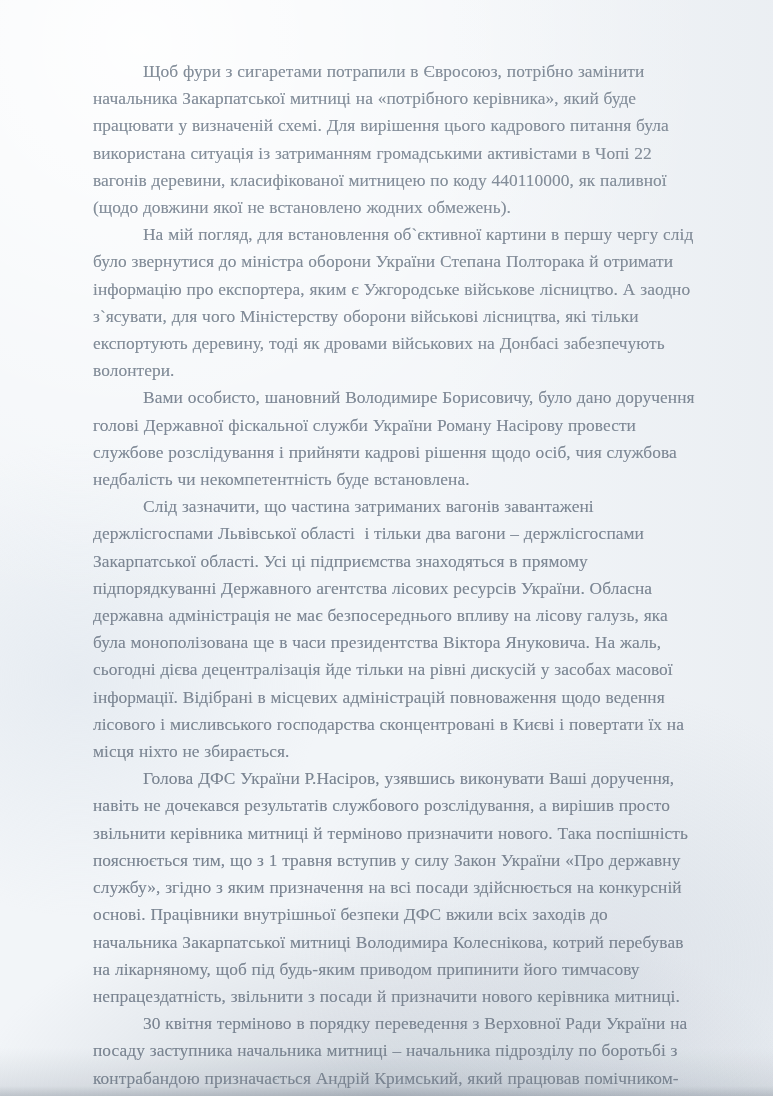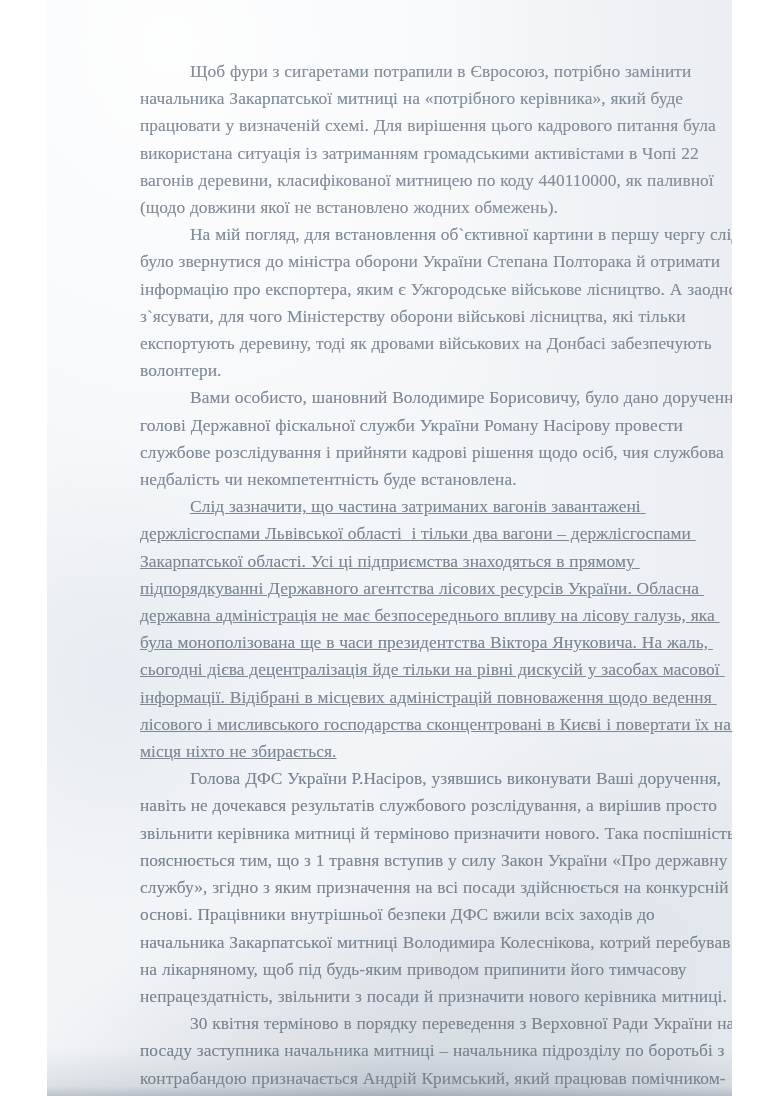--- a/index.html
+++ b/index.html
@@ -11,32 +11,31 @@
     width: 773px;
     height: 1096px;
     background: #ffffff;
     font-family: "Liberation Serif", "DejaVu Serif", serif;
     overflow: hidden;
   }
 
   
   #page-sheet {
     position: relative;
-    width: 685px;
+    width: 773px;
     height: 1096px;
     background:
       
       linear-gradient(to top, rgba(150,158,168,0.55) 0px, rgba(172,180,190,0.28) 10px, rgba(255,255,255,0) 48px),
       
       linear-gradient(to right, rgba(255,255,255,0) 58%, rgba(206,213,222,0.20) 100%),
       
       radial-gradient(120% 85% at 18% 4%, rgba(255,255,255,0.9) 0%, rgba(255,255,255,0) 62%),
       #f2f5f8;
     overflow: hidden;
-    margin-left: 47px;
   }
 
   
   #paper-grain {
     position: absolute;
     inset: 0;
     pointer-events: none;
     background:
       radial-gradient(58% 36% at 78% 88%, rgba(198,206,216,0.30) 0%, rgba(198,206,216,0) 70%),
       radial-gradient(44% 30% at 10% 62%, rgba(226,232,239,0.40) 0%, rgba(226,232,239,0) 72%),
@@ -63,21 +62,21 @@
   #letter-body p {
     margin: 0;
     text-indent: 50px;
     white-space: pre-wrap;
   }
 
   
   #letter-body p:nth-child(1) { color: #848e9a; }
   #letter-body p:nth-child(2) { color: #828c98; }
   #letter-body p:nth-child(3) { color: #7f8996; }
-  #letter-body p:nth-child(4) { color: #7d8794; text-decoration: underline; }
+  #letter-body p:nth-child(4) { color: #7d8794; }
   #letter-body p:nth-child(5) { color: #7b8592; }
   #letter-body p:nth-child(6) { color: #7a8491; }
   #letter-body p:nth-child(7) { color: #78828f; }
 </style>
 </head>
 <body>
 
 <div id="page-sheet">
   <div id="paper-grain"></div>
 

